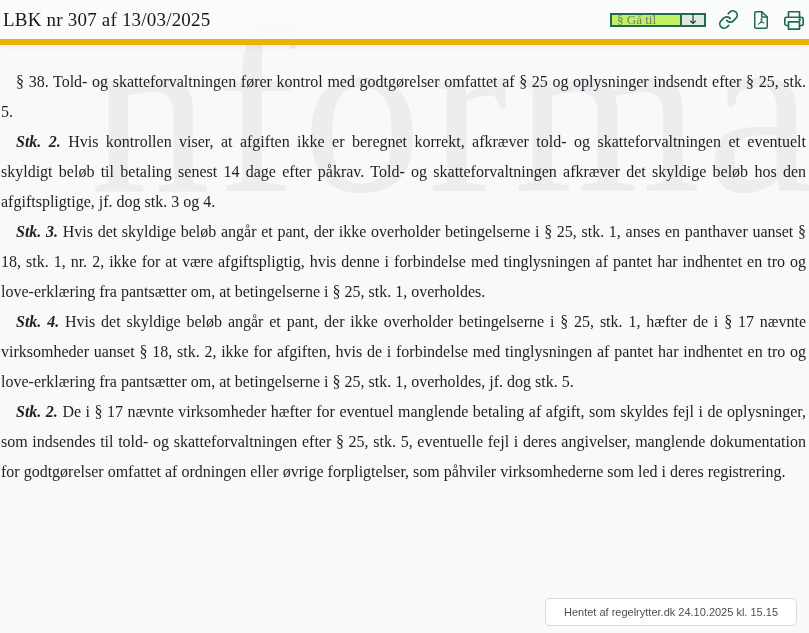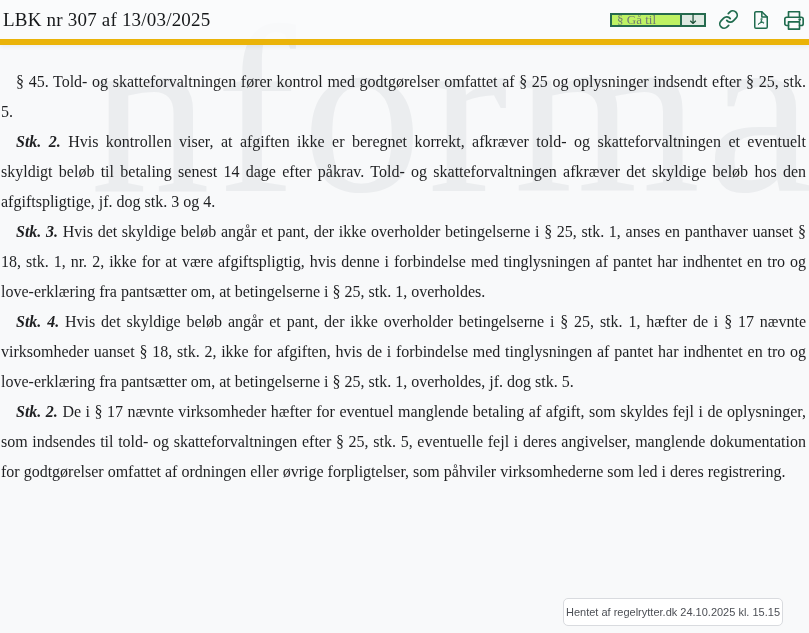--- a/index.html
+++ b/index.html
@@ -94,26 +94,26 @@
     text-indent: 15px;
     text-align: justify;
     font: 400 16px/30px "Liberation Serif", serif;
     color: #1e1f21;
   }
   .plabel.italic { font-style: italic; font-weight: bold; }
 
   
   .fetched-badge {
     position: absolute;
-    right: 26px; bottom: 7px;
+    right: 12px; bottom: 7px;
     z-index: 3;
     background: #ffffff;
     border: 1px solid #d9dbdf;
     border-radius: 5px;
-    padding: 7px 2px;
+    padding: 7px 18px;
     font: 400 11px/1.1 "Liberation Sans", sans-serif;
     color: #4c4f55;
     white-space: nowrap;
   }
 </style>
 </head>
 <body>
 
 <div class="watermark">nforma</div>
 
@@ -149,21 +149,21 @@
           <rect x="6" y="14" width="12" height="8"></rect>
           <circle cx="18.2" cy="11.5" r="0.6" fill="#1f6b4e"></circle>
         </svg>
       </span>
     </button>
   </div>
 </div>
 
 <div class="doc-body">
   <p class="para">
-    <span class="plabel">§ 45.</span>
+    <span class="plabel">§ 38.</span>
     <span class="ptext">Told- og skatteforvaltningen fører kontrol med godtgørelser omfattet af § 25 og oplysninger indsendt efter § 25, stk. 5.</span>
   </p>
   <p class="para">
     <span class="plabel italic">Stk. 2.</span>
     <span class="ptext">Hvis kontrollen viser, at afgiften ikke er beregnet korrekt, afkræver told- og skatteforvaltningen et eventuelt skyldigt beløb til betaling senest 14 dage efter påkrav. Told- og skatteforvaltningen afkræver det skyldige beløb hos den afgiftspligtige, jf. dog stk. 3 og 4.</span>
   </p>
   <p class="para">
     <span class="plabel italic">Stk. 3.</span>
     <span class="ptext">Hvis det skyldige beløb angår et pant, der ikke overholder betingelserne i § 25, stk. 1, anses en panthaver uanset § 18, stk. 1, nr. 2, ikke for at være afgiftspligtig, hvis denne i forbindelse med tinglysningen af pantet har indhentet en tro og love-erklæring fra pantsætter om, at betingelserne i § 25, stk. 1, overholdes.</span>
   </p>

